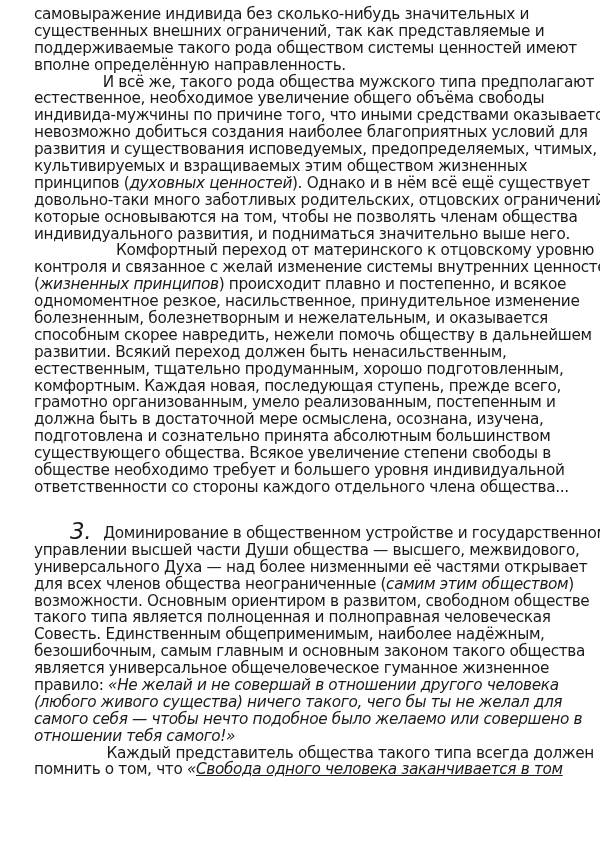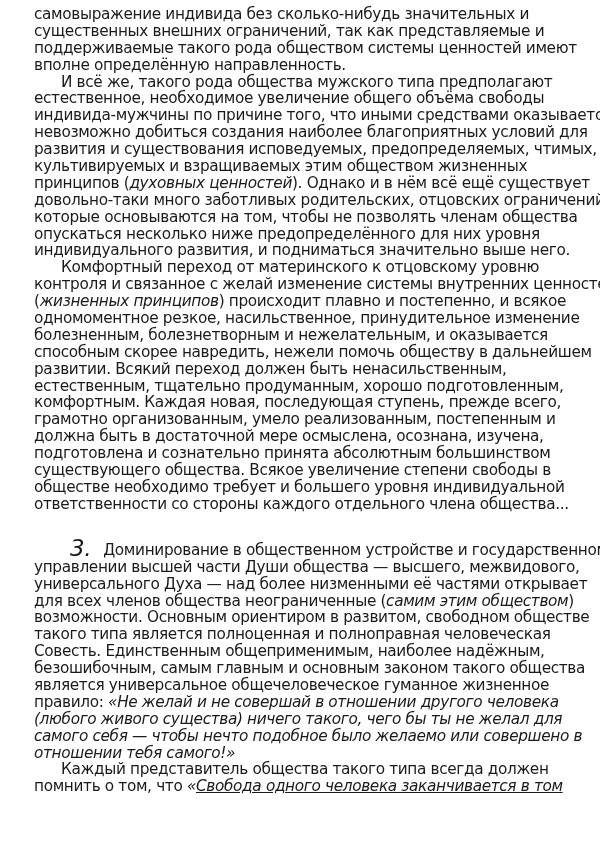--- a/index.html
+++ b/index.html
@@ -4,21 +4,21 @@
 <style>
   html, body { margin: 0; padding: 0; background: #ffffff; }
   body { width: 600px; height: 850px; overflow: hidden; position: relative; }
   .page {
     position: absolute; left: 34px; top: 6px; width: 560px;
     font-family: "DejaVu Sans", sans-serif;
     font-size: 15.3px; line-height: 16.9px; color: #1a1a1a;
     letter-spacing: -0.35px; word-spacing: 0px;
   }
   .line { white-space: nowrap; height: 16.9px; }
-  .indent { padding-left: 27px; }
+  .indent { padding-left: 27px; text-align: right; }
   i { }
   .u { text-decoration: underline; }
   .gap { height: 26px; }
   .sec-num { font-size: 23px; font-style: italic; padding-right: 12px; position: relative; top: 1px; }
   .sec-first { height: 20px; padding-left: 36px; }
 </style>
 </head>
 <body>
 
 <div class="page">
@@ -33,21 +33,20 @@
   <div>
     <div class="line indent">И всё же, такого рода общества мужского типа предполагают</div>
     <div class="line">естественное, необходимое увеличение общего объёма свободы</div>
     <div class="line">индивида-мужчины по причине того, что иными средствами оказывается</div>
     <div class="line">невозможно добиться создания наиболее благоприятных условий для</div>
     <div class="line">развития и существования исповедуемых, предопределяемых, чтимых,</div>
     <div class="line">культивируемых и взращиваемых этим обществом жизненных</div>
     <div class="line"><span>принципов (</span><i>духовных ценностей</i><span>). Однако и в нём всё ещё существует</span></div>
     <div class="line">довольно-таки много заботливых родительских, отцовских ограничений,</div>
     <div class="line">которые основываются на том, чтобы не позволять членам общества</div>
-    <div class="line">опускаться несколько ниже предопределённого для них уровня</div>
     <div class="line">индивидуального развития, и подниматься значительно выше него.</div>
   </div>
 
   <div>
     <div class="line indent">Комфортный переход от материнского к отцовскому уровню</div>
     <div class="line">контроля и связанное с желай изменение системы внутренних ценностей</div>
     <div class="line"><span>(</span><i>жизненных принципов</i><span>) происходит плавно и постепенно, и всякое</span></div>
     <div class="line">одномоментное резкое, насильственное, принудительное изменение</div>
     <div class="line">болезненным, болезнетворным и нежелательным, и оказывается</div>
     <div class="line">способным скорее навредить, нежели помочь обществу в дальнейшем</div>

